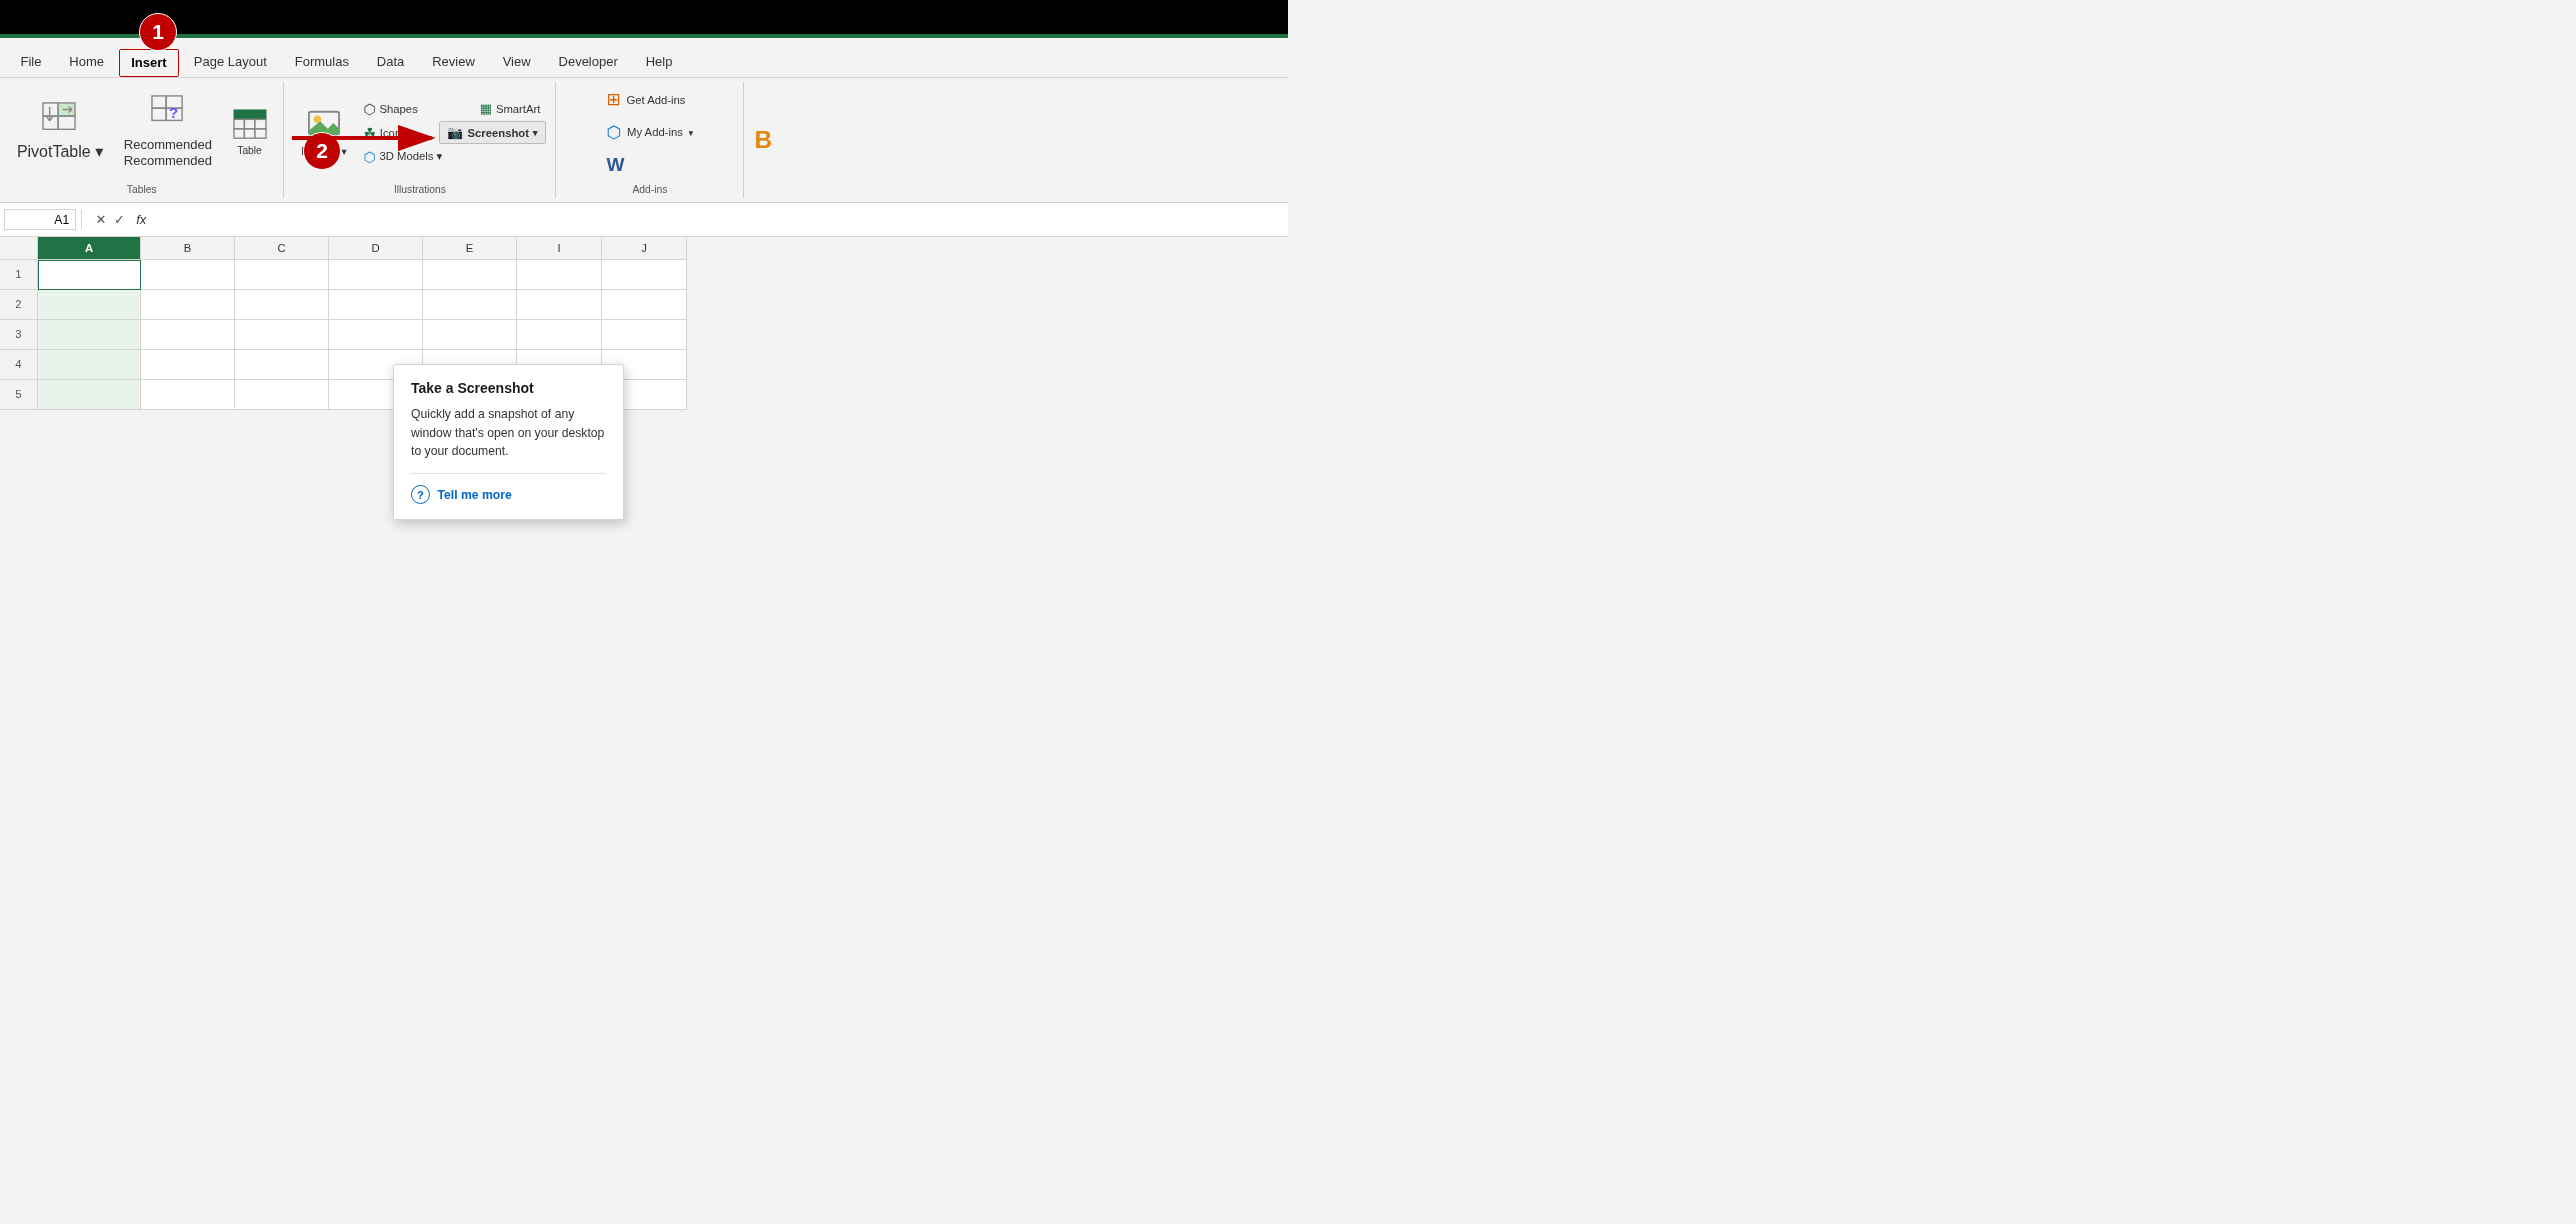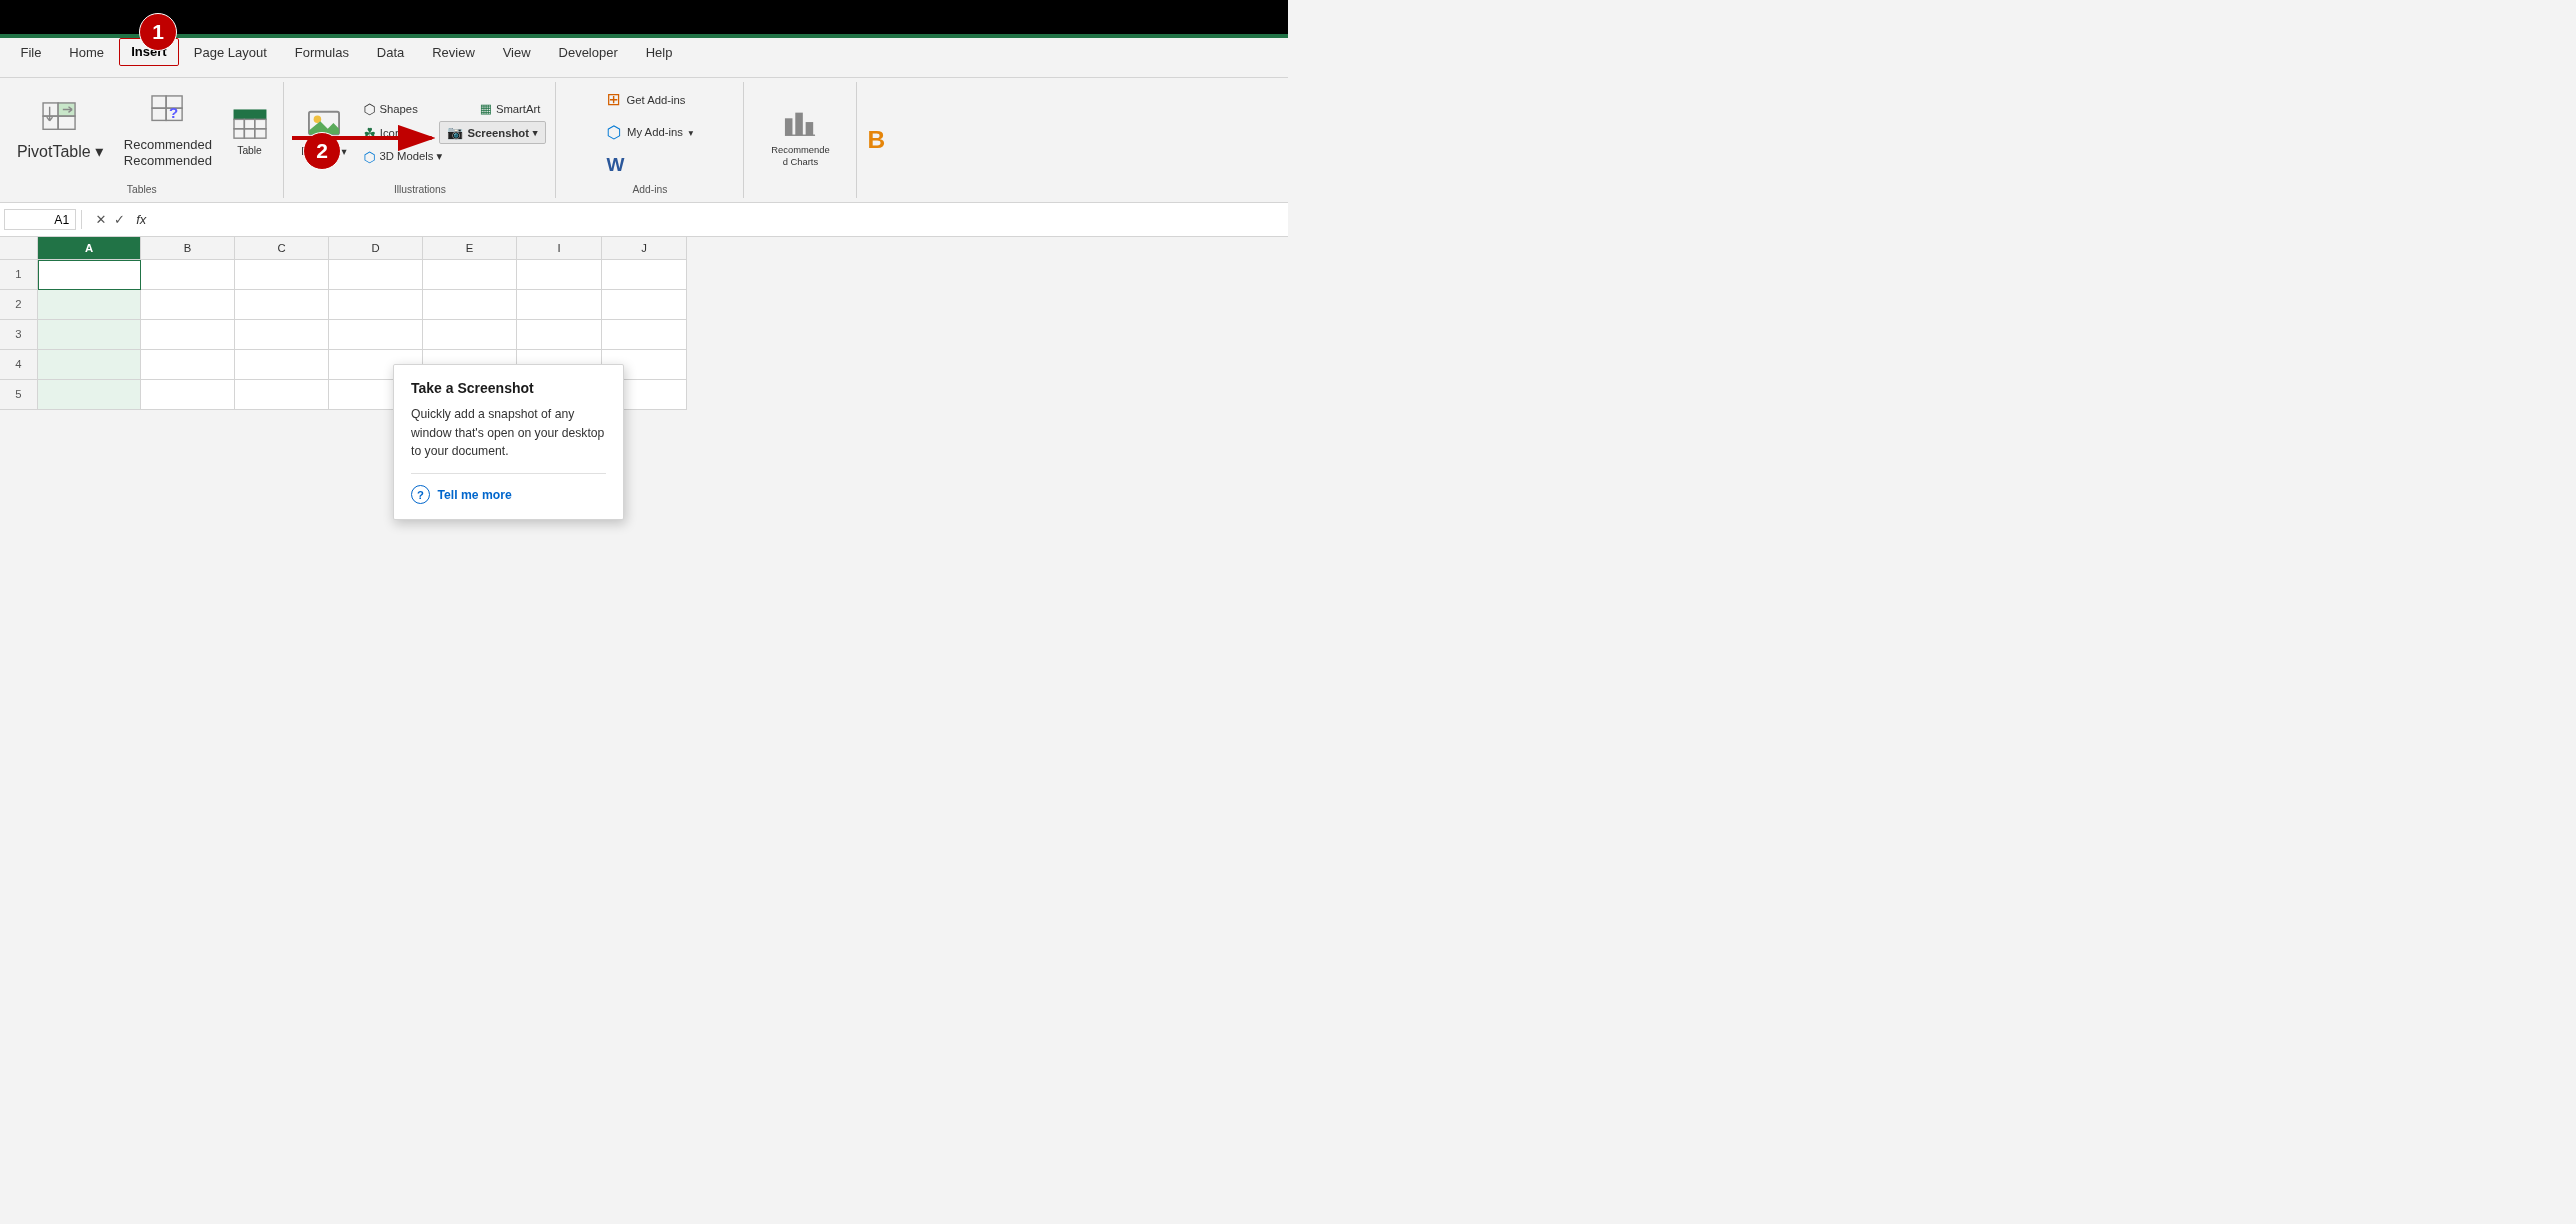--- a/index.html
+++ b/index.html
@@ -60,21 +60,21 @@
     
     .green-bar {
       height: 3.8px;
       background: #217346;
     }
 
     
     .ribbon-tabs {
       background: #f3f3f3;
       display: flex;
-      align-items: flex-start;
+      align-items: flex-end;
       height: 40px;
       padding: 0 7.5px;
       gap: 1.9px;
       border-bottom: 0.9px solid #d4d4d4;
     }
 
     .ribbon-tab {
       padding: 7.5px 13px;
       font-size: 13px;
       color: #333;
@@ -544,39 +544,20 @@
 
       <div class="addin-btn">
         <span class="word-icon" style="font-size:19px; font-weight:bold; color:#2b579a">W</span>
       </div>
     </div>
     <div class="ribbon-group-label">
       <span>Add-ins</span>
     </div>
   </div>
 
-  <div class="ribbon-group charts-group">
-    <div class="ribbon-group-content" style="flex-direction:column; align-items:center; justify-content:center">
-      <div class="ribbon-btn">
-        <div>
-          <svg width="34" height="32" viewBox="0 0 36 34">
-            <rect x="2" y="12" width="8" height="18" fill="#888"></rect>
-            <rect x="13" y="6" width="8" height="24" fill="#888"></rect>
-            <rect x="24" y="16" width="8" height="14" fill="#888"></rect>
-            <line x1="2" y1="30" x2="34" y2="30" stroke="#888" stroke-width="1.5"></line>
-          </svg>
-        </div>
-        <div style="font-size:9.4px; text-align:center; line-height:1.3">
-          <span>Recommende</span><br>
-          <span>d Charts</span>
-        </div>
-      </div>
-    </div>
-    <div class="ribbon-group-label"></div>
-  </div>
 
   <div class="ribbon-group" style="min-width:38px; border-right:none">
     <div class="ribbon-group-content" style="align-items:center; justify-content:center">
       <span class="bing-icon" style="font-size:24.5px; color:#e5850a; font-weight:bold">B</span>
     </div>
   </div>
 
 </div>
 
 <div class="formula-bar">

